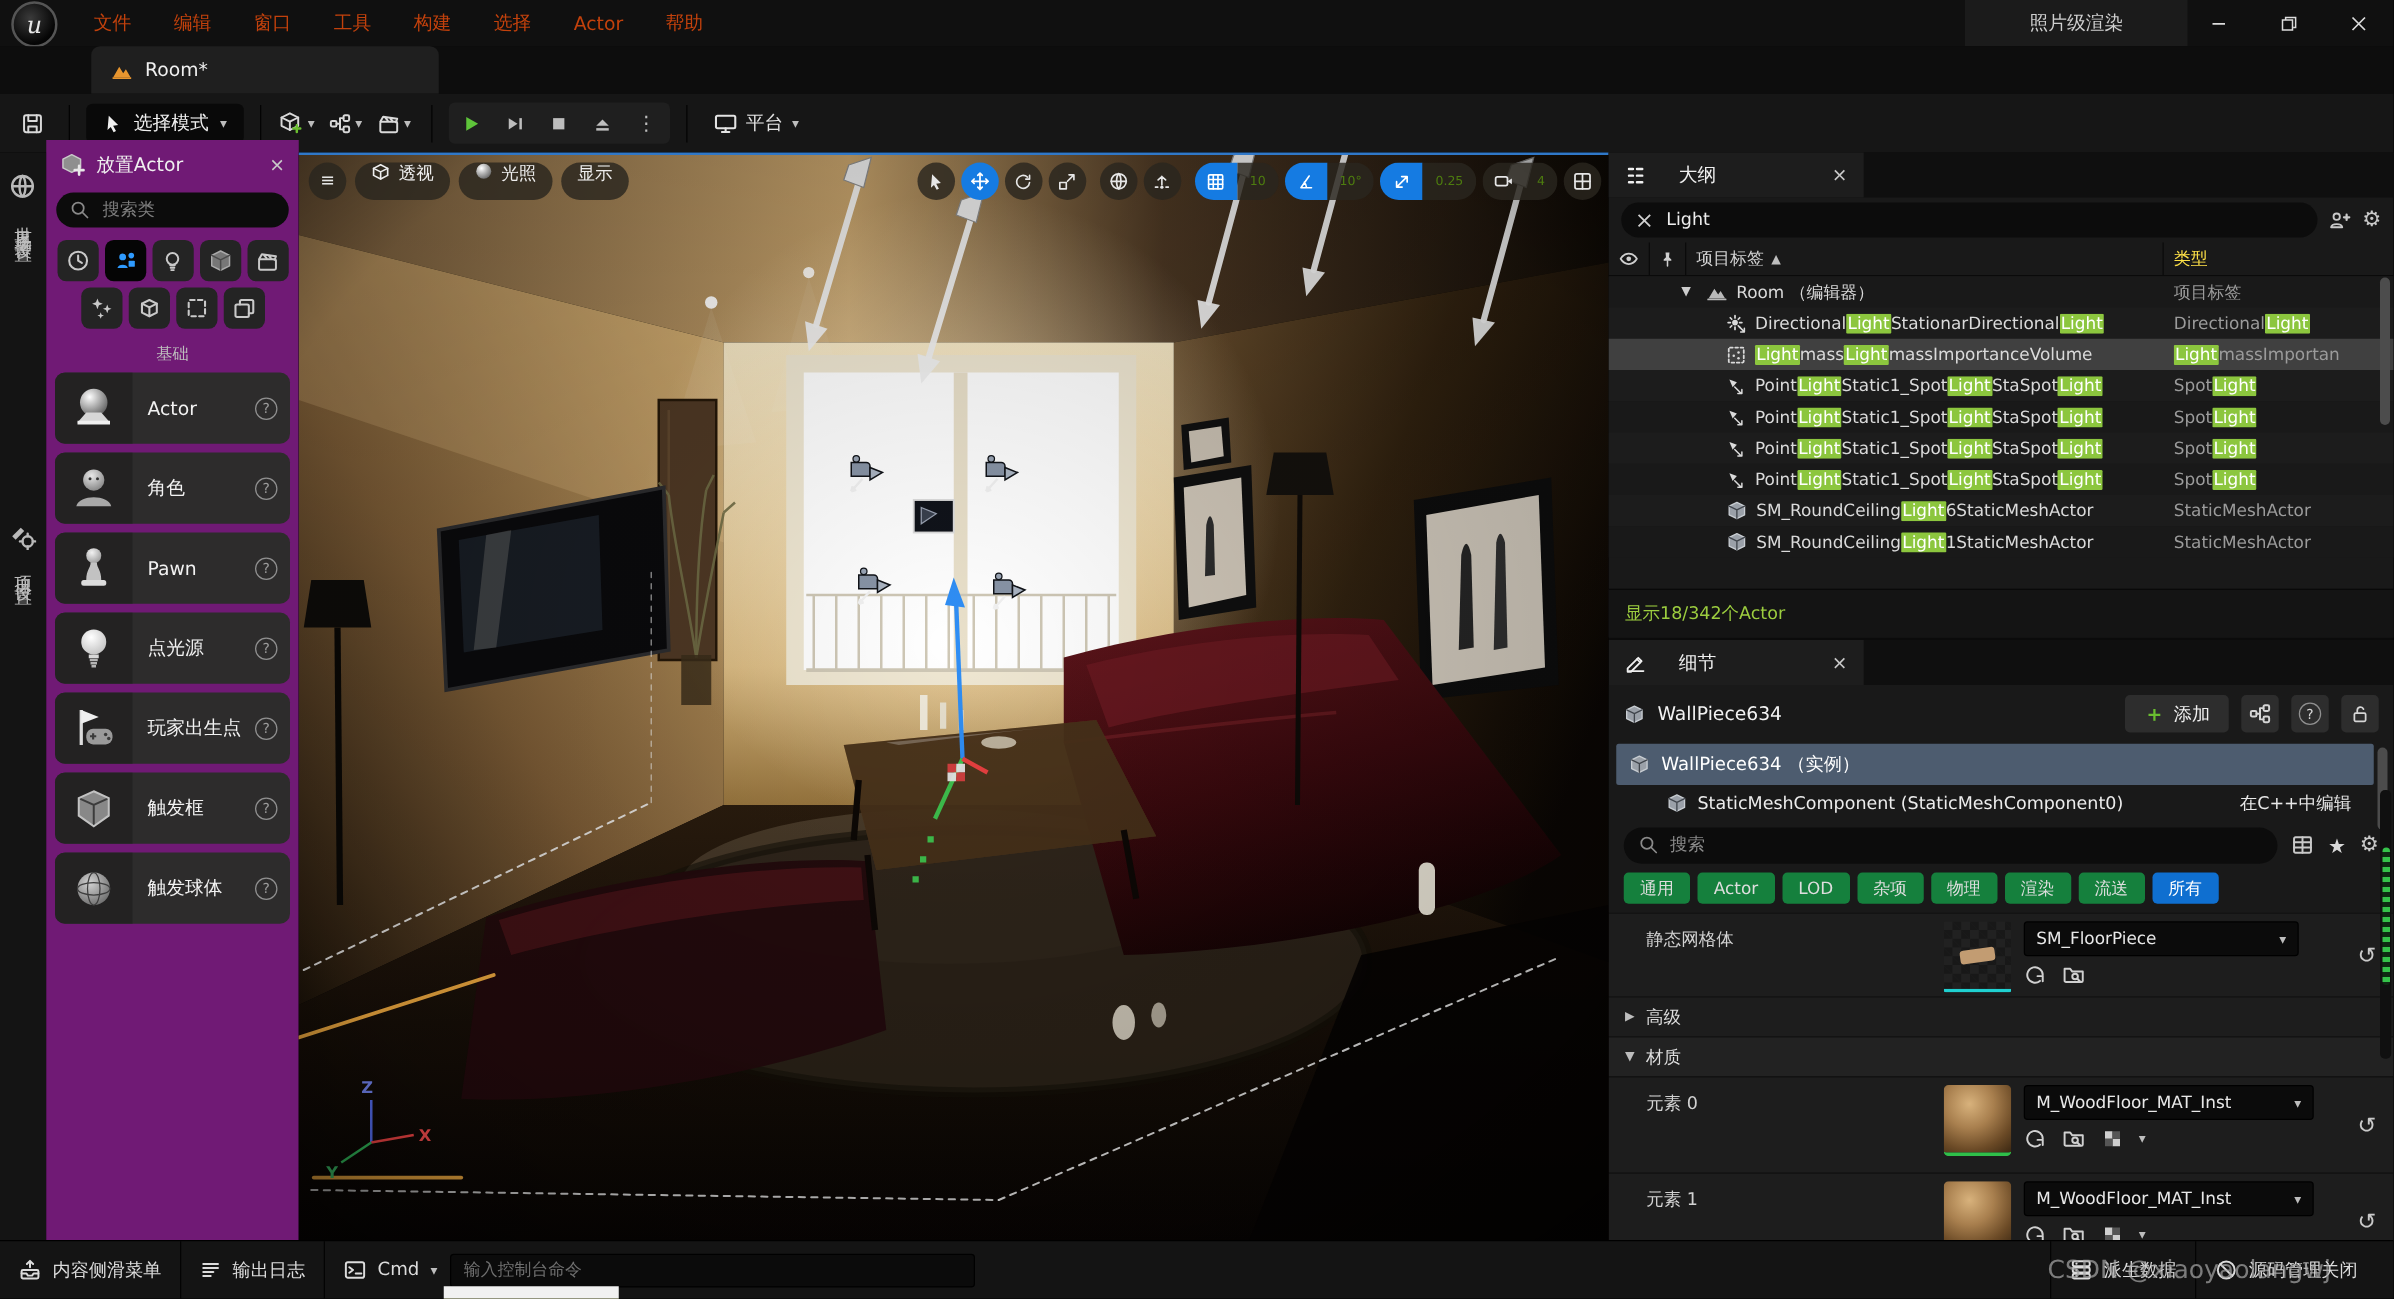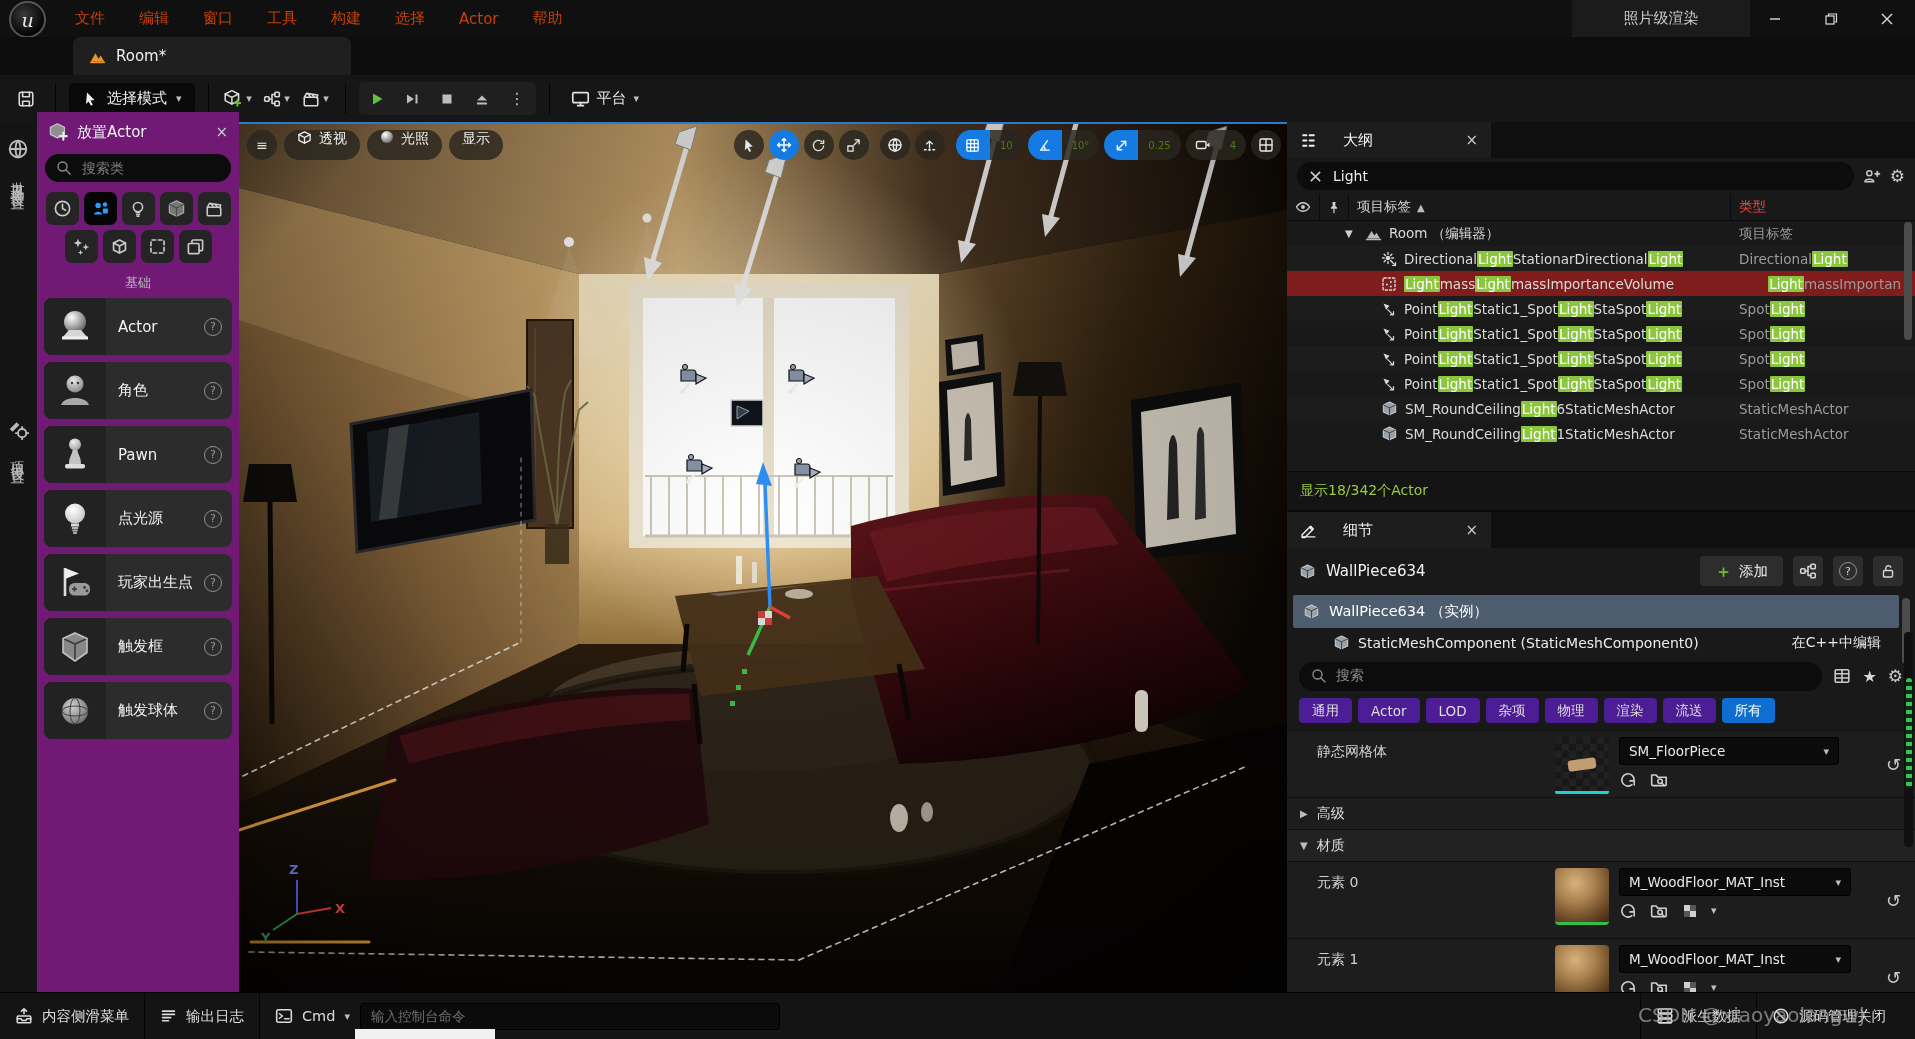--- a/index.html
+++ b/index.html
@@ -74,21 +74,21 @@
   .ptab .x{margin-left:auto;color:#c9c9c9;}
   #outliner{height:388px;background:#191919;display:flex;flex-direction:column;flex:none;position:relative;}
   #osearchrow{height:36px;display:flex;align-items:center;gap:9px;padding:0 10px;flex:none;}
   #osearch{flex:1;height:28px;background:#0c0c0c;border-radius:14px;display:flex;align-items:center;gap:11px;padding:0 12px;color:#eee;font-size:14px;}
   .obtn{color:#c9c9c9;}
   #oheader{height:26px;display:flex;align-items:center;font-size:13.5px;color:#d3d3d3;border-bottom:1px solid #0a0a0a;flex:none;}
   .ocol{display:flex;align-items:center;justify-content:center;height:100%;}
   .ocol.eye{width:32px;border-right:1px solid #0a0a0a;color:#cfcfcf;}
   .ocol.pin{width:28px;border-right:1px solid #0a0a0a;color:#cfcfcf;}
   .ocol.lbl{flex:1;justify-content:flex-start;padding-left:8px;gap:6px;}
-  .ocol.typ{width:176px;border-left:1px solid #0a0a0a;justify-content:flex-start;padding-left:8px;color:#ef4444;}
+  .ocol.typ{width:176px;border-left:1px solid #0a0a0a;justify-content:flex-start;padding-left:8px;color:#fde047;}
   #orows{flex:none;}
   .orow{height:25px;display:flex;align-items:center;position:relative;font-size:13.5px;color:#dadada;}
   .olab{display:flex;align-items:center;gap:7px;white-space:nowrap;overflow:hidden;flex:1;}
   .oexp{font-size:10px;color:#cdcdcd;width:13px;}
   .otyp{position:absolute;left:452px;right:14px;color:#9b9b9b;white-space:nowrap;overflow:hidden;}
   .hl{background:#8cc63e;color:#fff;border-radius:1px;padding:0 1px;}
   #ostatus{margin-top:auto;height:38px;background:#141414;display:flex;align-items:center;padding-left:13px;
            color:#9ccd3f;font-size:14px;border-top:1px solid #090909;flex:none;}
   #oscroll{position:absolute;right:3px;top:100px;width:8px;height:118px;border-radius:4px;background:#4c4c4c;}
   
@@ -98,21 +98,21 @@
   #addbtn{margin-left:auto;height:30px;background:#2d2d2d;border-radius:4px;display:flex;align-items:center;gap:7px;padding:0 15px;font-size:14.5px;color:#f0f0f0;}
   .plus{color:#6abe30;font-size:17px;font-weight:bold;}
   .sqbtn{width:30px;height:30px;background:#2d2d2d;border-radius:4px;display:flex;align-items:center;justify-content:center;color:#d5d5d5;}
   #instrow{height:33px;background:#4d5c6f;margin:1px 16px 0 6px;border-radius:2px;display:flex;align-items:center;gap:9px;padding:0 10px;font-size:14.5px;color:#fff;flex:none;}
   #comprow{height:29px;display:flex;align-items:center;gap:8px;padding-left:46px;font-size:14px;color:#ececec;flex:none;}
   #editcpp{margin-left:auto;margin-right:34px;color:#e8e8e8;}
   #cscroll{position:absolute;right:5px;top:86px;width:8px;height:66px;border-radius:4px;background:#4c4c4c;}
   #dsearchrow{height:38px;display:flex;align-items:center;gap:11px;padding:0 12px;flex:none;}
   #dsearch{flex:1;height:29px;background:#0c0c0c;border-radius:15px;display:flex;align-items:center;gap:9px;padding:0 12px;color:#8a8a8a;}
   #chips{display:flex;gap:6px;padding:3px 12px 7px;flex:none;}
-  .chip{height:25px;padding:0 13px;background:#4c1d95;border-radius:4px;display:flex;align-items:center;font-size:13.5px;color:#dedede;}
+  .chip{height:25px;padding:0 13px;background:#15803d;border-radius:4px;display:flex;align-items:center;font-size:13.5px;color:#dedede;}
   .chip.act{background:#0f6fd0;color:#fff;}
   #props{flex:1;overflow:hidden;position:relative;}
   .prow{display:flex;border-top:1px solid #101010;background:#1d1d1d;position:relative;}
   .plab{width:238px;flex:none;padding:12px 0 0 30px;font-size:14px;color:#d2d2d2;}
   .pval{flex:1;display:flex;gap:10px;padding:6px 0;}
   .thumb{width:54px;height:54px;flex:none;border-radius:2px;}
   .thumb.meshthumb{border-bottom:3px solid #1fd0d0;
      background-image:linear-gradient(45deg,#181818 25%,transparent 25%,transparent 75%,#181818 75%),
                       linear-gradient(45deg,#181818 25%,#212121 25%,#212121 75%,#181818 75%);
      background-size:14px 14px;background-position:0 0,7px 7px;position:relative;}
@@ -922,21 +922,21 @@
                 <svg viewBox="0 0 16 16" width="16" height="16" fill="none" stroke="currentColor" stroke-width="1.4" stroke-linecap="round" stroke-linejoin="round">
                   <circle cx="7" cy="7" r="2.3" fill="currentColor" stroke="none"></circle>
                   <path d="M7 1.5v1.8M7 10.7v1.8M1.5 7h1.8M10.7 7h1.8M3.2 3.2l1.2 1.2M9.6 9.6l1.2 1.2M10.8 3.2L9.6 4.4M4.4 9.6l-1.2 1.2"></path>
                   <path d="M10.5 10.5l4 4M14.5 14.5v-3M14.5 14.5h-3" stroke-width="1.2"></path>
                 </svg>
               </span>
       <span><span>Directional</span><span class="hl">Light</span><span>Stationar</span><span>Directional</span><span class="hl">Light</span></span>
             </div>
     <div class="otyp"><span>Directional</span><span class="hl">Light</span></div>
           </div>
-          <div class="orow" style="background: #7f1d1d; text-align: right;">
+          <div class="orow" style="background: #404040;">
             <div class="olab" style="padding-left:94px">
 
       <span class="icon">
                 <svg viewBox="0 0 16 16" width="16" height="16" fill="none" stroke="currentColor" stroke-width="1.4" stroke-linecap="round" stroke-linejoin="round">
                   <rect x="2" y="2" width="12" height="12" rx="1" stroke-dasharray="2.2 2"></rect>
                   <circle cx="6" cy="8.5" r="1" fill="currentColor" stroke="none"></circle>
                   <circle cx="9.8" cy="6" r="1" fill="currentColor" stroke="none"></circle>
                   <circle cx="9.8" cy="10.5" r="1" fill="currentColor" stroke="none"></circle>
                 </svg>
               </span>

